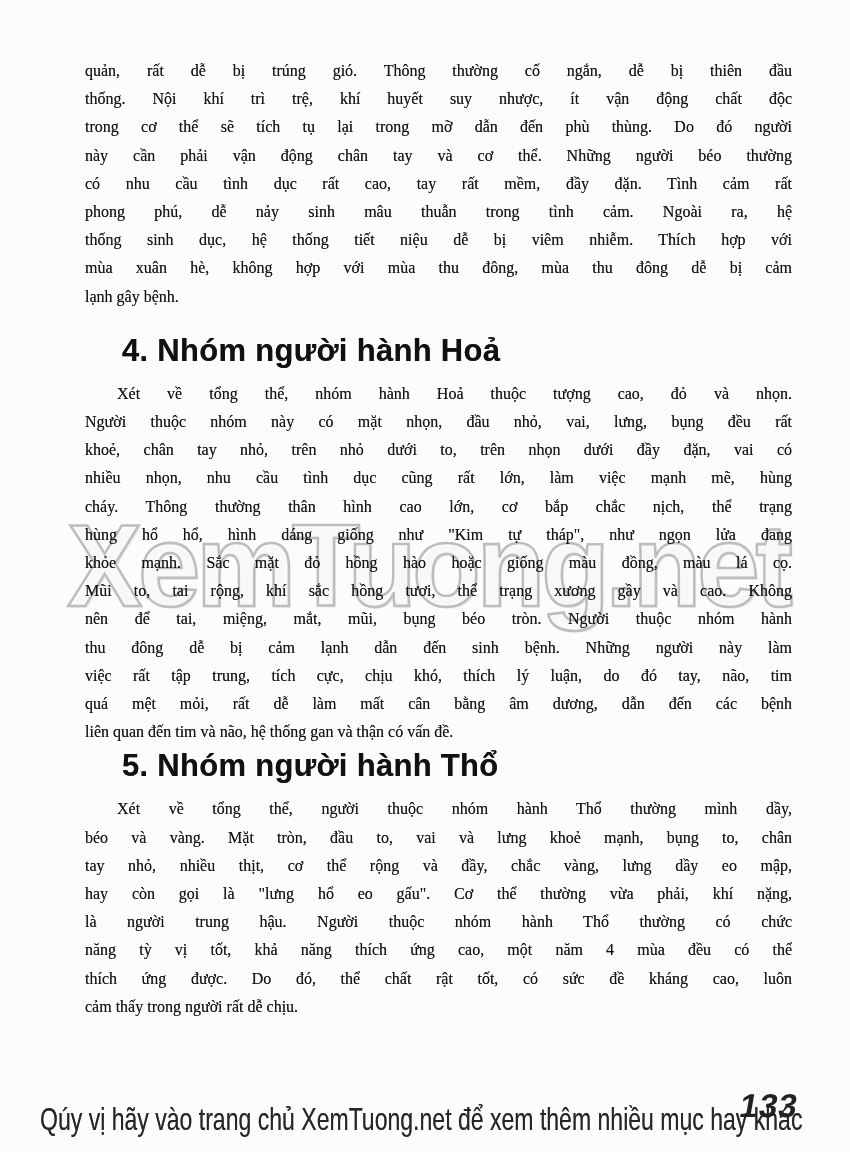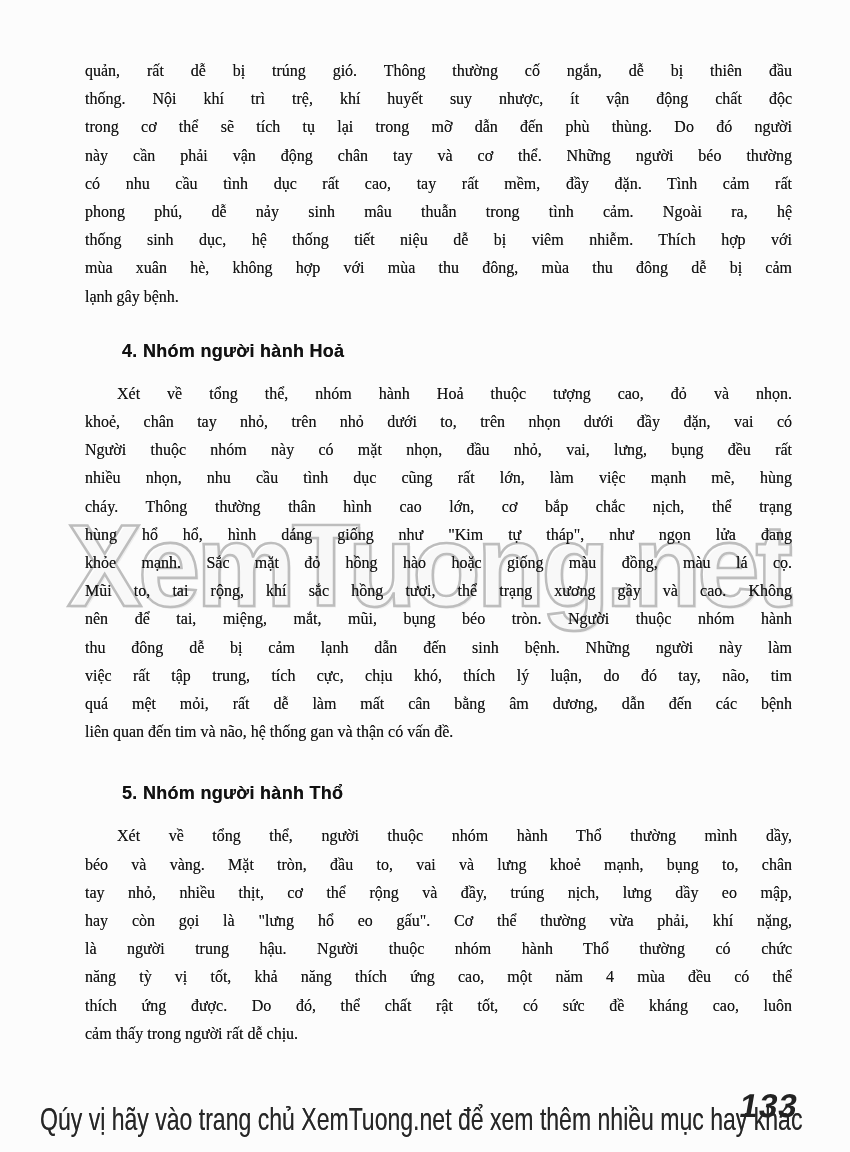--- a/index.html
+++ b/index.html
@@ -51,30 +51,30 @@
     color: #151515;
     text-shadow: 0 0 0.5px rgba(0,0,0,0.6);
   }
   .tline { text-align: justify; text-align-last: justify; }
   .tline.tline-last { text-align-last: left; }
   .indent-first .tline:first-child { text-indent: 32px; }
 
   .heading {
     font-family: "Liberation Sans", sans-serif;
     font-weight: 700;
-    font-size: 18px;
+    font-size: 31px;
     line-height: 32px;
     letter-spacing: 0.3px;
     color: #111;
     margin: 0;
     padding-left: 37px;
     text-shadow: 0 0 0.6px rgba(0,0,0,0.65);
   }
   .heading.h-fire  { margin: 24px 0 13px 0; }
-  .heading.h-earth { margin: 31px 0 13px 0; }
+  .heading.h-earth { margin: 4px 0 13px 0; }
 
   
   .pagenum {
     position: absolute;
     left: 740px; top: 1087px;
     z-index: 3;
     font-family: "Liberation Sans", sans-serif;
     font-size: 33px;
     font-weight: 600;
     color: #222;
@@ -115,40 +115,40 @@
         <div class="tline">phong phú, dễ nảy sinh mâu thuẫn trong tình cảm. Ngoài ra, hệ</div>
         <div class="tline">thống sinh dục, hệ thống tiết niệu dễ bị viêm nhiễm. Thích hợp với</div>
         <div class="tline">mùa xuân hè, không hợp với mùa thu đông, mùa thu đông dễ bị cảm</div>
         <div class="tline tline-last">lạnh gây bệnh.</div>
       </div>
 
     <h2 class="heading h-fire">4. Nhóm người hành Hoả</h2>
 
     <div class="para indent-first">
         <div class="tline">Xét về tổng thể, nhóm hành Hoả thuộc tượng cao, đỏ và nhọn.</div>
+        <div class="tline">Người thuộc nhóm này có mặt nhọn, đầu nhỏ, vai, lưng, bụng đều rất</div>
         <div class="tline">khoẻ, chân tay nhỏ, trên nhỏ dưới to, trên nhọn dưới đầy đặn, vai có</div>
-        <div class="tline">Người thuộc nhóm này có mặt nhọn, đầu nhỏ, vai, lưng, bụng đều rất</div>
         <div class="tline">nhiều nhọn, nhu cầu tình dục cũng rất lớn, làm việc mạnh mẽ, hùng</div>
         <div class="tline">cháy. Thông thường thân hình cao lớn, cơ bắp chắc nịch, thể trạng</div>
         <div class="tline">hùng hổ hổ, hình dáng giống như "Kim tự tháp", như ngọn lửa đang</div>
         <div class="tline">khỏe mạnh. Sắc mặt đỏ hồng hào hoặc giống màu đồng, màu lá cọ.</div>
         <div class="tline">Mũi to, tai rộng, khí sắc hồng tươi, thể trạng xương gầy và cao. Không</div>
         <div class="tline">nên để tai, miệng, mắt, mũi, bụng béo tròn. Người thuộc nhóm hành</div>
         <div class="tline">thu đông dễ bị cảm lạnh dẫn đến sinh bệnh. Những người này làm</div>
         <div class="tline">việc rất tập trung, tích cực, chịu khó, thích lý luận, do đó tay, não, tim</div>
         <div class="tline">quá mệt mỏi, rất dễ làm mất cân bằng âm dương, dẫn đến các bệnh</div>
         <div class="tline tline-last">liên quan đến tim và não, hệ thống gan và thận có vấn đề.</div>
       </div>
 
     <h2 class="heading h-earth">5. Nhóm người hành Thổ</h2>
 
     <div class="para indent-first">
         <div class="tline">Xét về tổng thể, người thuộc nhóm hành Thổ thường mình dầy,</div>
         <div class="tline">béo và vàng. Mặt tròn, đầu to, vai và lưng khoẻ mạnh, bụng to, chân</div>
-        <div class="tline">tay nhỏ, nhiều thịt, cơ thể rộng và đầy, trúng nịch, lưng dầy eo mập,</div>
+        <div class="tline">tay nhỏ, nhiều thịt, cơ thể rộng và đầy, chắc vàng, lưng dầy eo mập,</div>
         <div class="tline">hay còn gọi là "lưng hổ eo gấu". Cơ thể thường vừa phải, khí nặng,</div>
         <div class="tline">là người trung hậu. Người thuộc nhóm hành Thổ thường có chức</div>
         <div class="tline">năng tỳ vị tốt, khả năng thích ứng cao, một năm 4 mùa đều có thể</div>
         <div class="tline">thích ứng được. Do đó, thể chất rật tốt, có sức đề kháng cao, luôn</div>
         <div class="tline tline-last">cảm thấy trong người rất dễ chịu.</div>
       </div>
 
   </div>
 
   <div class="pagenum">133</div>

